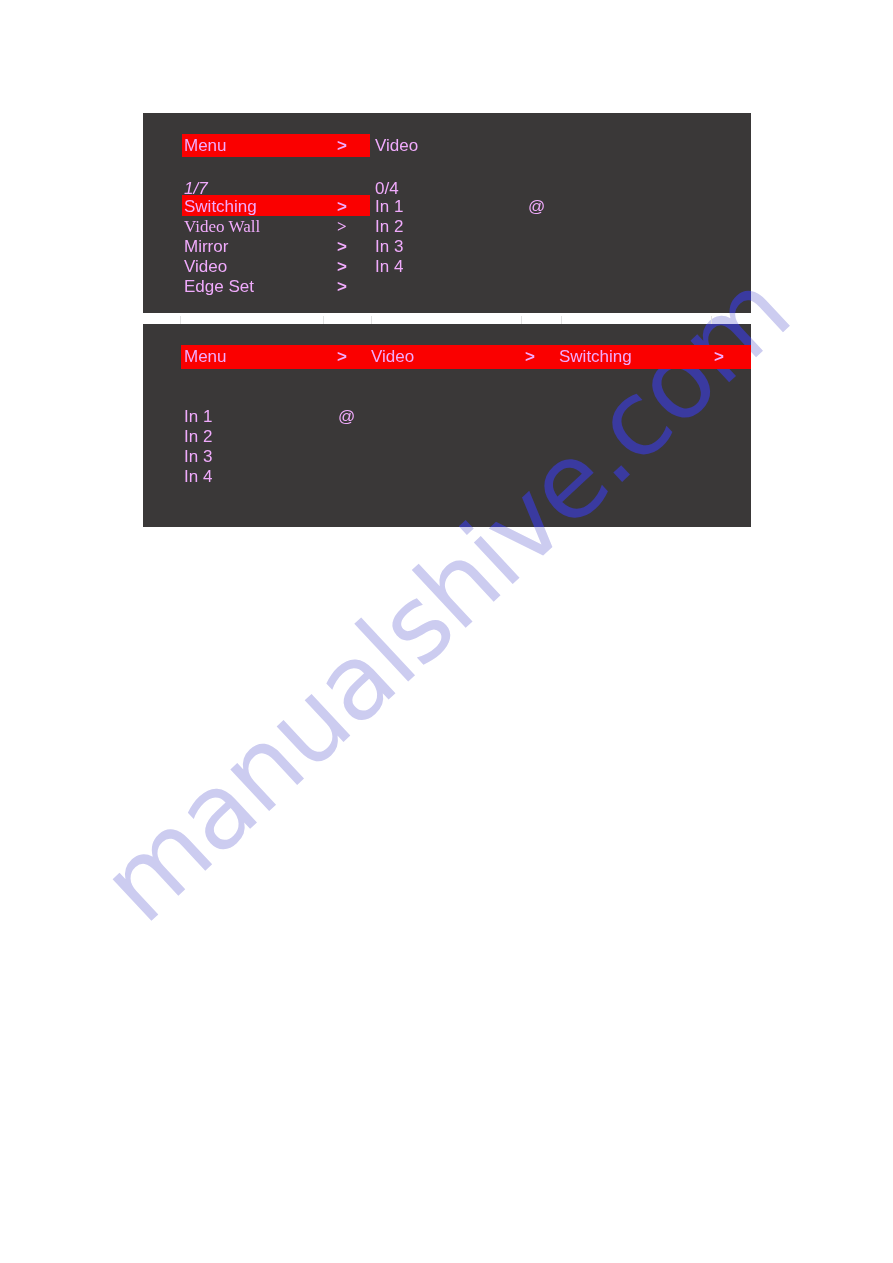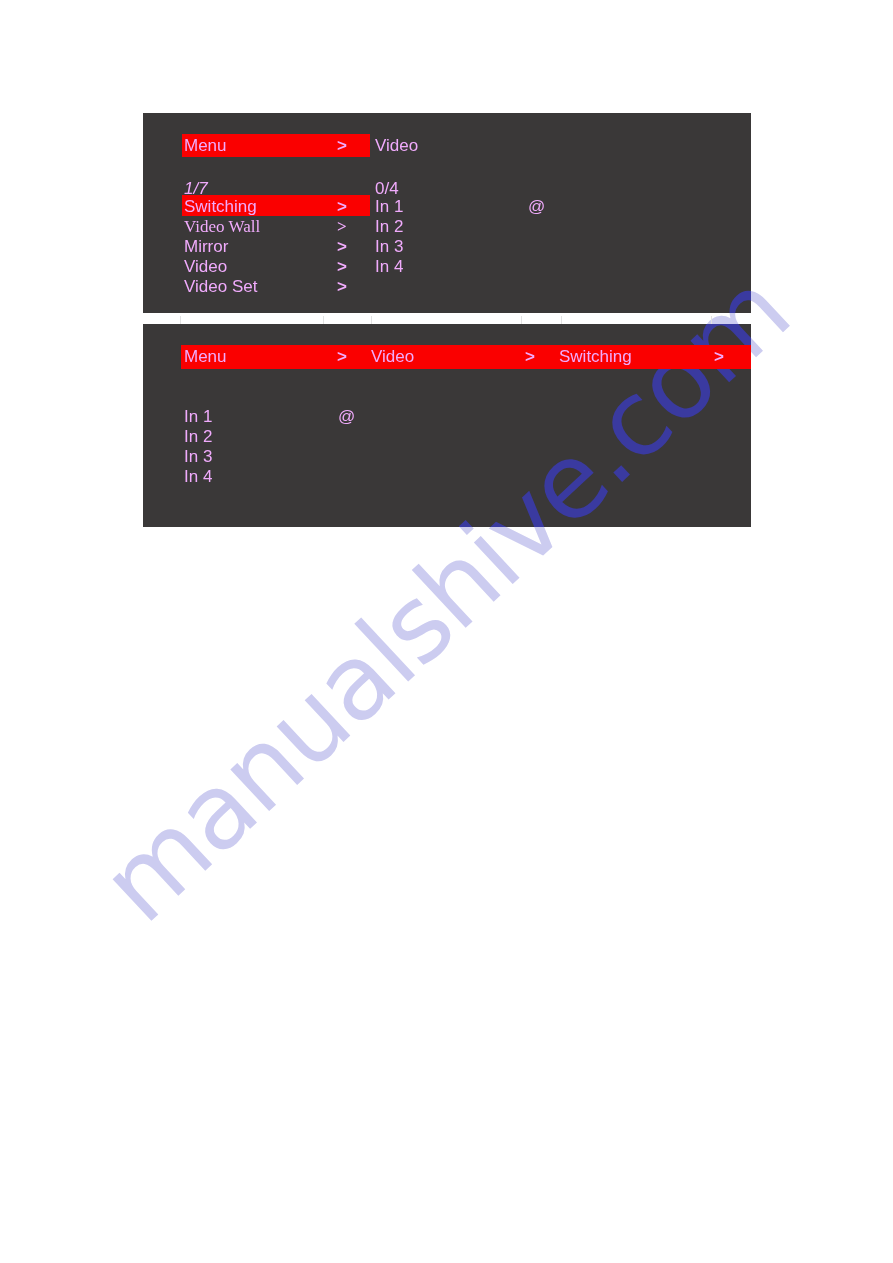--- a/index.html
+++ b/index.html
@@ -234,21 +234,21 @@
 
   <div class="osd-row p1-left-item p1-i1">Video Wall</div>
   <div class="osd-row p1-left-chevron p1-i1">&gt;</div>
 
   <div class="osd-row p1-left-item p1-i2">Mirror</div>
   <div class="osd-row p1-left-chevron p1-i2">&gt;</div>
 
   <div class="osd-row p1-left-item p1-i3">Video</div>
   <div class="osd-row p1-left-chevron p1-i3">&gt;</div>
 
-  <div class="osd-row p1-left-item p1-i4">Video Set</div>
+  <div class="osd-row p1-left-item p1-i4">Edge Set</div>
   <div class="osd-row p1-left-chevron p1-i4">&gt;</div>
 
   <div class="osd-row" id="p1-right-counter">0/4</div>
 
   <div class="osd-row p1-right-item p1-r0">In 1</div>
   <div class="osd-row p1-right-item p1-r1">In 2</div>
   <div class="osd-row p1-right-item p1-r2">In 3</div>
   <div class="osd-row p1-right-item p1-r3">In 4</div>
 
   <div class="osd-row" id="p1-at-marker">@</div>

